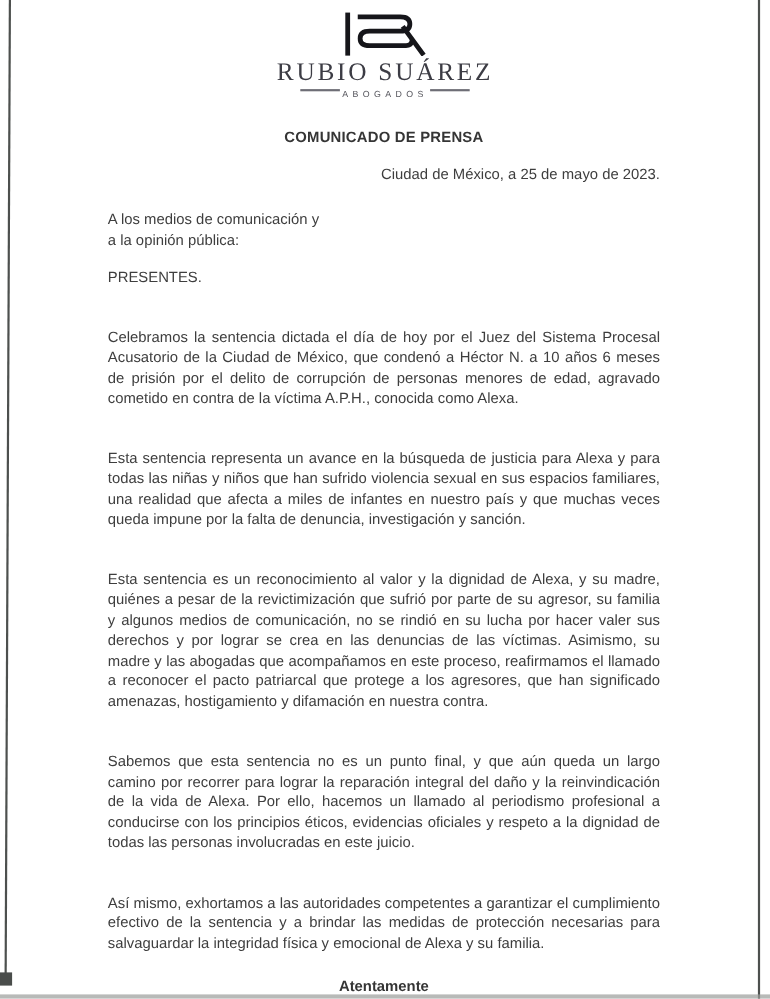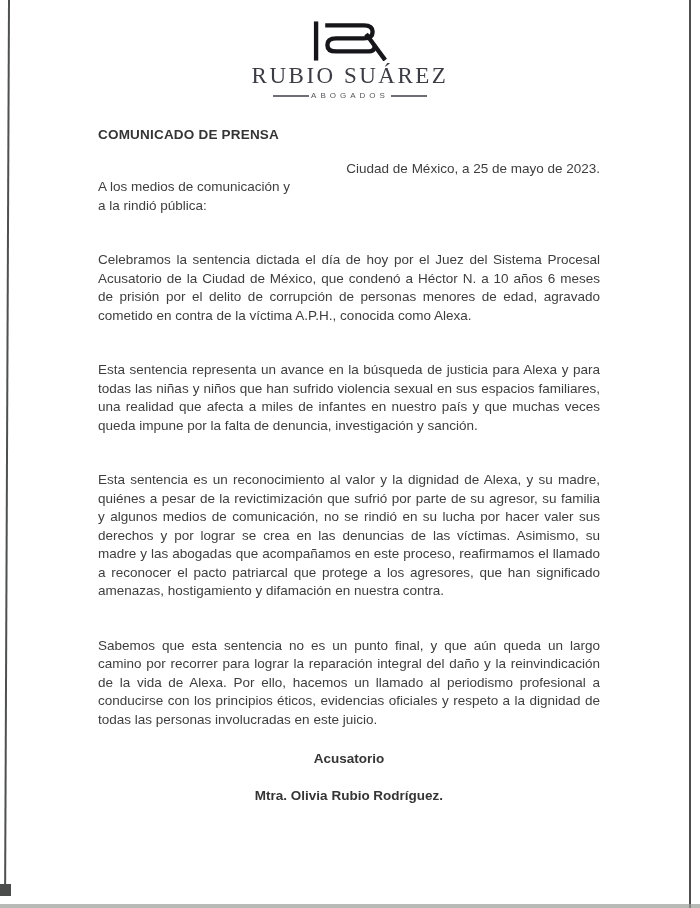--- a/index.html
+++ b/index.html
@@ -10,35 +10,35 @@
   }
   .page { position:relative; width:700px; height:908px; background:#ffffff; }
 
   
   .scan-left  { position:absolute; left:8px;  top:0; width:2px; height:894px; background:#4d504e; transform:rotate(0.25deg); transform-origin:top left; }
   .scan-right { position:absolute; left:689px; top:0; width:2px; height:908px; background:#4d504e; }
   .scan-blob  { position:absolute; left:0; top:884px; width:11px; height:12px; background:#4a4d4b; }
   .scan-bottom{ position:absolute; left:0; top:904px; width:700px; height:4px; background:#9a9d9a; opacity:.7; }
 
   
-  .letterhead { padding-top:21px; text-align:center; }
+  .letterhead { padding-top:11px; text-align:center; }
   .monogram { display:block; margin:0 auto; width:82px; height:40px; }
   .firm-name {
     font-family:"Liberation Serif", serif;
     font-size:23px; letter-spacing:2.5px; color:#3c3c44; margin-top:2px;
   }
-  .firm-sub { display:flex; align-items:center; justify-content:center; gap:2px; margin-top:2px; }
+  .firm-sub { display:flex; justify-content:center; gap:2px; margin-top:2px; }
   .rule { width:36px; height:2px; background:#6e6e76; }
   .sub-text { font-size:8px; letter-spacing:4px; color:#55555c; font-family:"Liberation Sans", sans-serif; }
 
   
   .doc { margin:0 100px 0 98px; color:#3e3e3e; font-size:13.5px; line-height:18.5px; }
-  .title { font-size:13.5px; font-weight:bold; text-align:left; color:#353535; margin:26px 0 0; letter-spacing:.2px; }
+  .title { font-size:13.5px; font-weight:bold; text-align:center; color:#353535; margin:26px 0 0; letter-spacing:.2px; }
   .dateline { text-align:right; margin-top:15px; }
-  .addressee { }
+  .addressee { margin-top:23px; }
   .salutation { margin-top:15px; }
   .para { margin:36px 0 0; text-align:justify; }
   .closing   { text-align:center; font-weight:bold; margin-top:21px; color:#353535; }
   .signature { text-align:center; font-weight:bold; margin-top:18px; color:#353535; }
 </style>
 </head>
 <body>
 
 <div class="page">
 
@@ -63,26 +63,28 @@
     </div>
   </header>
 
   <main class="doc">
     <h1 class="title">COMUNICADO DE PRENSA</h1>
 
     <div class="dateline">Ciudad de México, a 25 de mayo de 2023.</div>
 
     <div class="addressee">
       <div>A los medios de comunicación y</div>
-      <div>a la rindió pública:</div>
+      <div>a la opinión pública:</div>
     </div>
 
+    <div class="salutation">PRESENTES.</div>
 
     <p class="para">Celebramos la sentencia dictada el día de hoy por el Juez del Sistema Procesal Acusatorio de la Ciudad de México, que condenó a Héctor N. a 10 años 6 meses de prisión por el delito de corrupción de personas menores de edad, agravado cometido en contra de la víctima A.P.H., conocida como Alexa.</p>
     <p class="para">Esta sentencia representa un avance en la búsqueda de justicia para Alexa y para todas las niñas y niños que han sufrido violencia sexual en sus espacios familiares, una realidad que afecta a miles de infantes en nuestro país y que muchas veces queda impune por la falta de denuncia, investigación y sanción.</p>
     <p class="para">Esta sentencia es un reconocimiento al valor y la dignidad de Alexa, y su madre, quiénes a pesar de la revictimización que sufrió por parte de su agresor, su familia y algunos medios de comunicación, no se rindió en su lucha por hacer valer sus derechos y por lograr se crea en las denuncias de las víctimas. Asimismo, su madre y las abogadas que acompañamos en este proceso, reafirmamos el llamado a reconocer el pacto patriarcal que protege a los agresores, que han significado amenazas, hostigamiento y difamación en nuestra contra.</p>
     <p class="para">Sabemos que esta sentencia no es un punto final, y que aún queda un largo camino por recorrer para lograr la reparación integral del daño y la reinvindicación de la vida de Alexa. Por ello, hacemos un llamado al periodismo profesional a conducirse con los principios éticos, evidencias oficiales y respeto a la dignidad de todas las personas involucradas en este juicio.</p>
+    <p class="para">Así mismo, exhortamos a las autoridades competentes a garantizar el cumplimiento efectivo de la sentencia y a brindar las medidas de protección necesarias para salvaguardar la integridad física y emocional de Alexa y su familia.</p>
 
-    <div class="closing">Acusatorio</div>
+    <div class="closing">Atentamente</div>
     <div class="signature">Mtra. Olivia Rubio Rodríguez.</div>
   </main>
 
 </div>
 
 </body></html>

